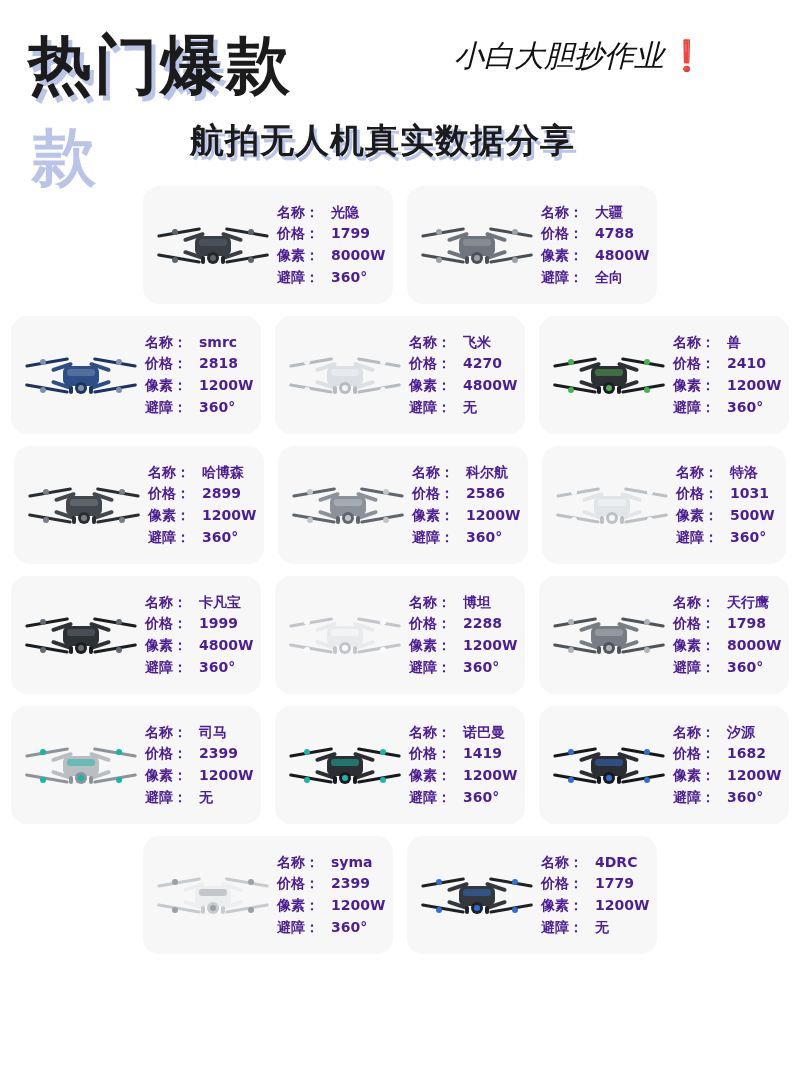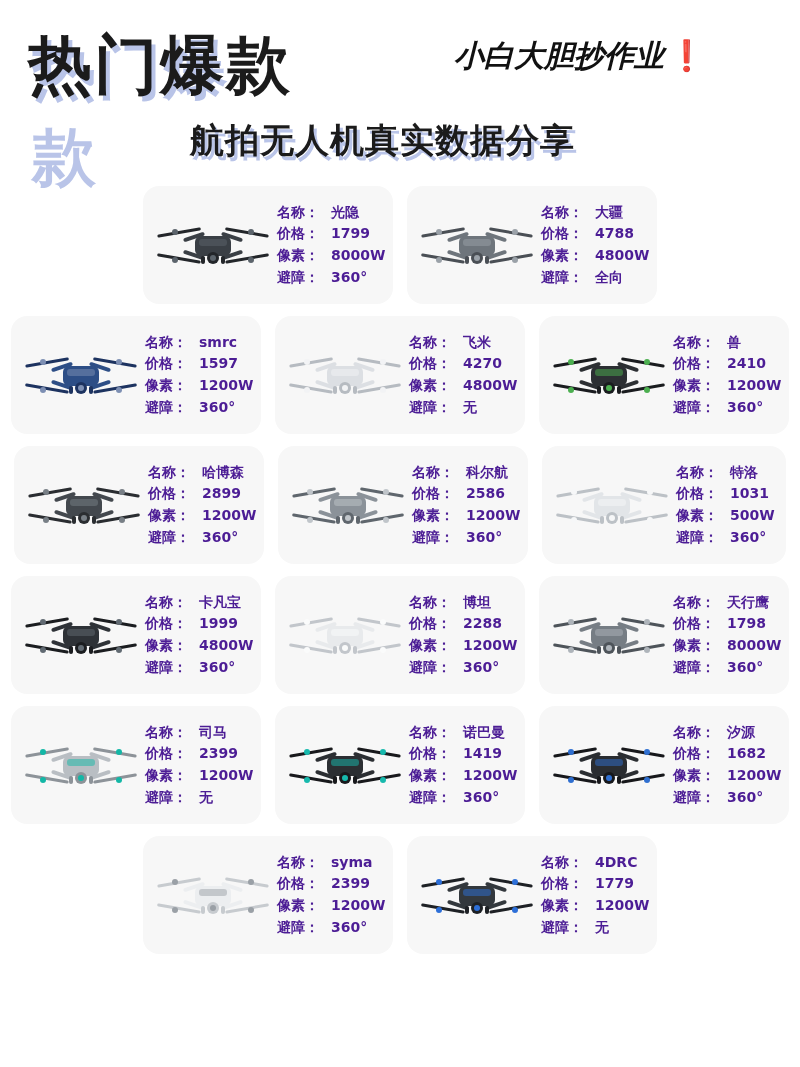--- a/index.html
+++ b/index.html
@@ -18,21 +18,21 @@
     font-size:64px; font-weight:bold; letter-spacing:2px;
     color:#1b1b1b;
     font-family:"DejaVu Sans","Liberation Sans",sans-serif;
   }
   .title-main .shadow {
     position:absolute; left:4px; top:5px; z-index:-1;
     color:#b9c4e8;
   }
   .title-sub {
     position:absolute; left:440px; top:36px;
-    font-size:30px; font-weight:bold; color:#111;
+    font-size:30px; font-weight:normal; color:#111;
     font-style:italic;
     font-family:"DejaVu Sans","Liberation Sans",sans-serif;
     white-space:nowrap;
   }
   .title-sub .mark { color:#e4322b; font-style:normal; margin-left:4px; }
   .title-line2 {
     position:absolute; left:176px; top:118px;
     font-size:34px; font-weight:bold; color:#1b1b1b;
     letter-spacing:1px;
     font-family:"DejaVu Sans","Liberation Sans",sans-serif;
@@ -213,21 +213,21 @@
     </g>
   </svg>
           </div>
           <div class="spec">
             <div class="line">
               <span class="lbl">名称：</span>
               <span class="val">smrc</span>
             </div>
             <div class="line">
               <span class="lbl">价格：</span>
-              <span class="val">1597</span>
+              <span class="val">2818</span>
             </div>
             <div class="line">
               <span class="lbl">像素：</span>
               <span class="val">1200W</span>
             </div>
             <div class="line">
               <span class="lbl">避障：</span>
               <span class="val">360°</span>
             </div>
           </div>

